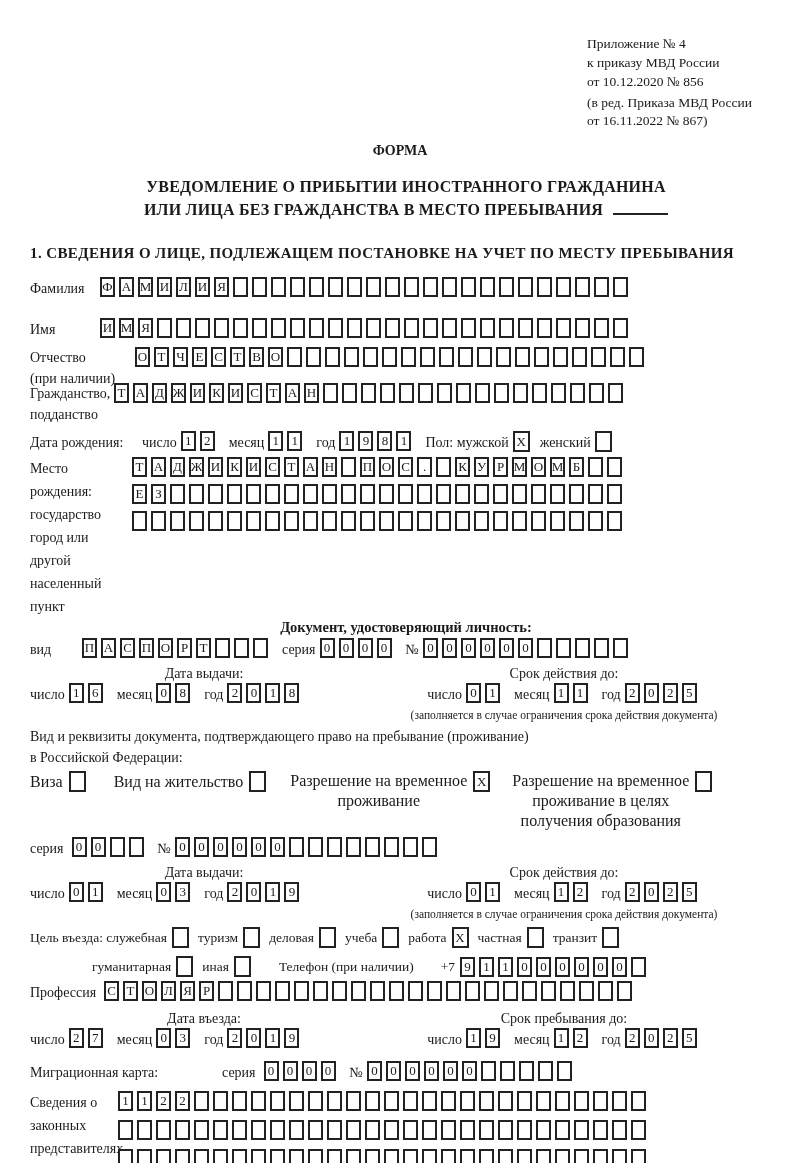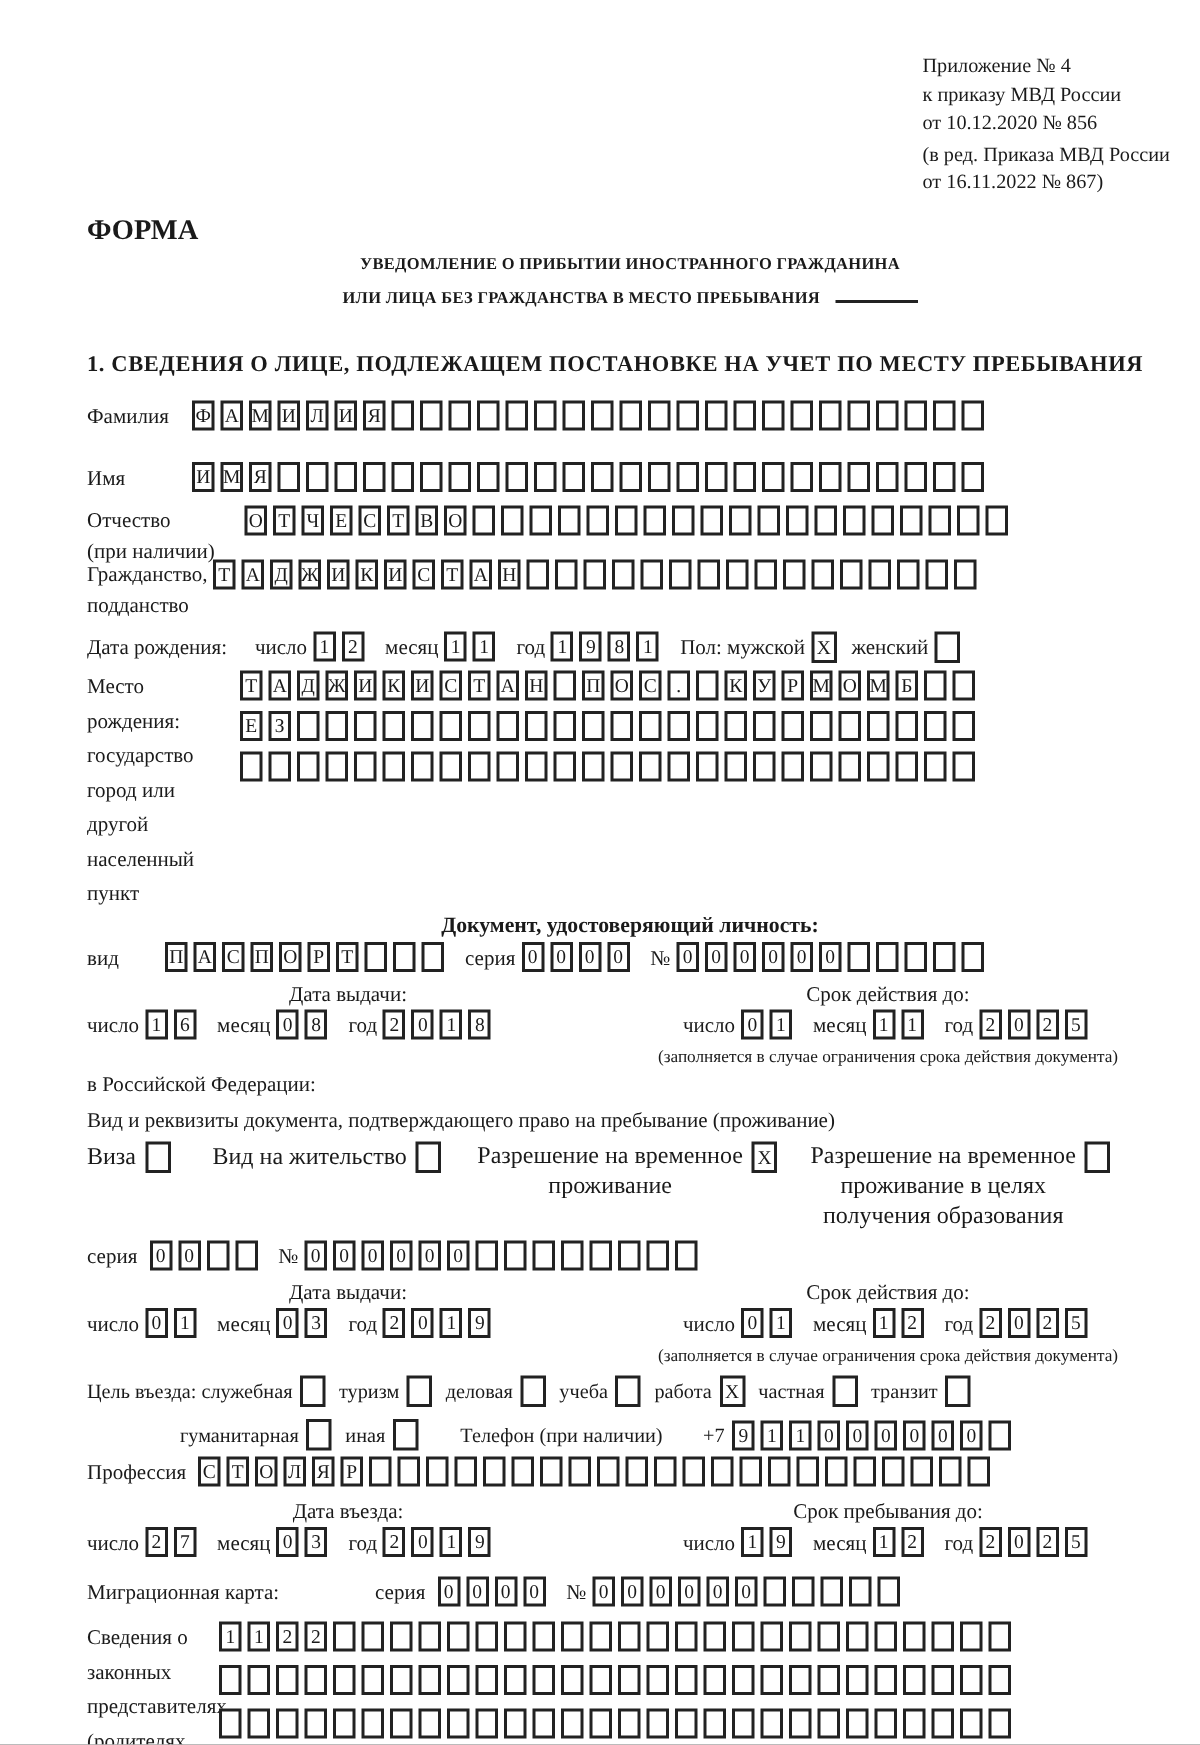--- a/index.html
+++ b/index.html
@@ -1,25 +1,25 @@
 <!DOCTYPE html>
 <html><head>
 <meta charset="utf-8">
 <style>
   * { margin:0; padding:0; box-sizing:border-box; }
   html,body { background:#888; }
   .page {
     width:800px; height:1163px; margin:0 auto; background:#fff;
     font-family:"Liberation Serif", serif; color:#1a1a1a;
-    padding:34px 18px 0 58px; overflow:hidden; position:relative;
+    padding:34px 18px 0 30px; overflow:hidden; position:relative;
   }
   .hdr { margin-left:557px; font-size:13.5px; line-height:19px; }
   .hdr2 { margin-left:557px; font-size:13.5px; line-height:18px; margin-top:3px; }
-  .forma { text-align:left; padding-right:12px; font-weight:bold; font-size:19px; margin-top:13px; }
-  .title { text-align:center; font-weight:bold; font-size:11px; line-height:23px; letter-spacing:.2px; }
+  .forma { text-align:center; padding-right:12px; font-weight:bold; font-size:14px; margin-top:13px; }
+  .title { text-align:center; font-weight:bold; font-size:16px; line-height:23px; margin-top:16px; letter-spacing:.2px; }
   .blank-line { display:inline-block; width:55px; border-bottom:2px solid #222; height:14px; margin-left:10px; }
   .sec1 { margin-top:24px; font-weight:bold; font-size:15px; letter-spacing:.4px; }
   .row { display:flex; align-items:flex-start; }
   .lab { font-size:14px; line-height:24px; flex:none; }
   .lab2 { font-size:14px; line-height:21px; flex:none; }
   .cells { display:inline-flex; flex-wrap:nowrap; flex:none; }
   .cell {
     width:15px; height:20px; border:2px solid #222; margin-right:4px;
     display:inline-flex; align-items:center; justify-content:center;
     font-size:13px; flex:none; background:#fff;
@@ -415,22 +415,22 @@
             <span class="cell">2</span>
             <span class="cell">0</span>
             <span class="cell">2</span>
             <span class="cell">5</span>
           </span>
       </div>
       <div class="dnote">(заполняется в случае ограничения срока действия документа)</div>
     </div>
   </div>
 
+  <div class="plain">Вид и реквизиты документа, подтверждающего право на пребывание (проживание)</div>
   <div class="plain" style="margin-top:0;">в Российской Федерации:</div>
-  <div class="plain">Вид и реквизиты документа, подтверждающего право на пребывание (проживание)</div>
 
   <div class="cbrow">
     <div class="cbitem">
       <span class="cbtxt">Виза</span>
       <span class="cb"></span>
     </div>
     <div class="cbitem" style="margin-left:28px;">
       <span class="cbtxt">Вид на жительство</span>
       <span class="cb"></span>
     </div>

